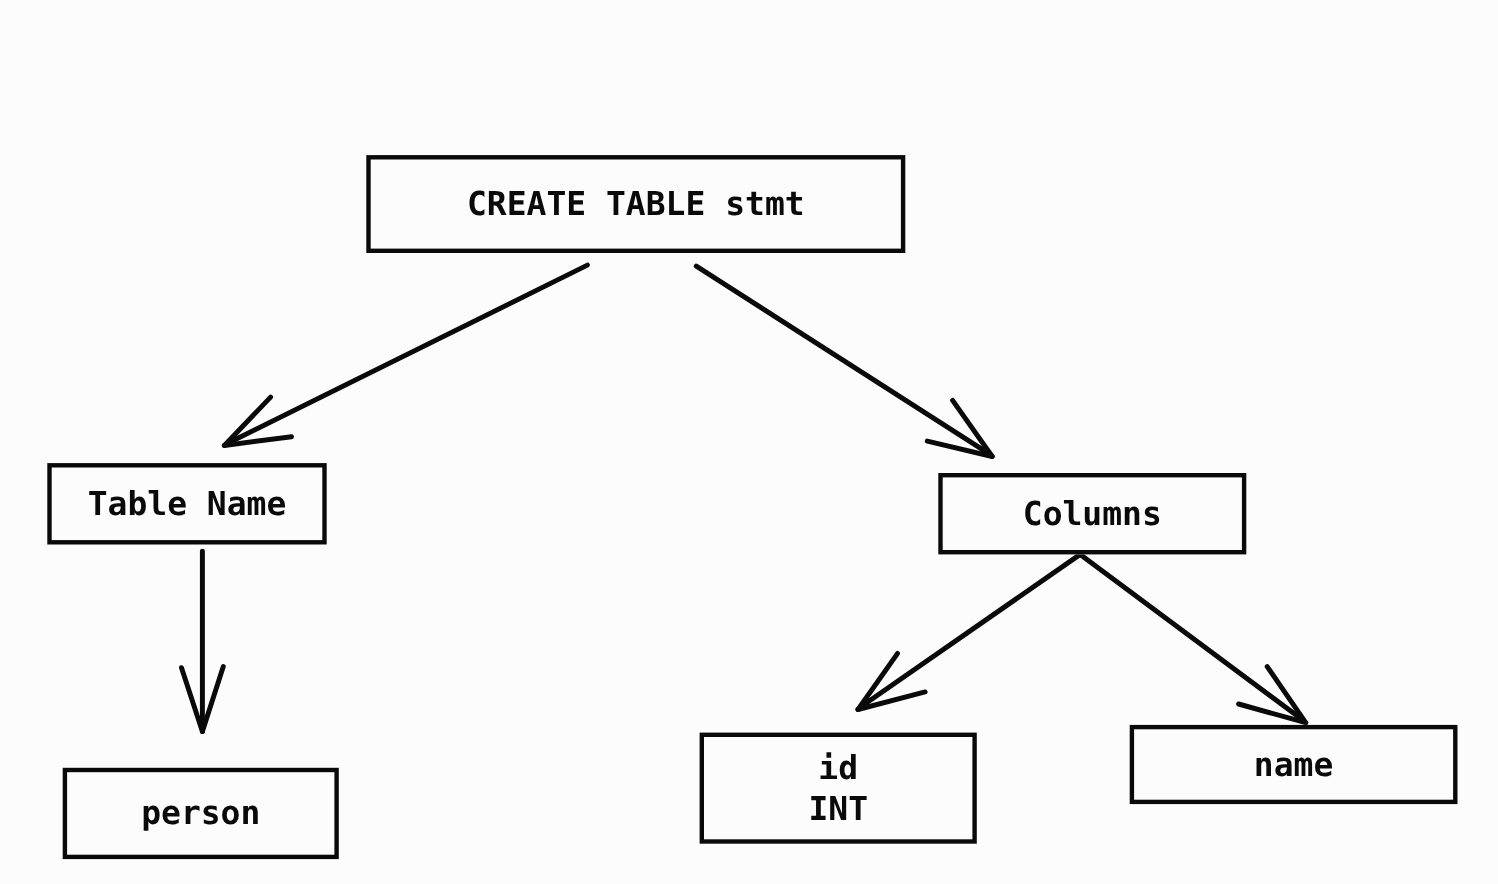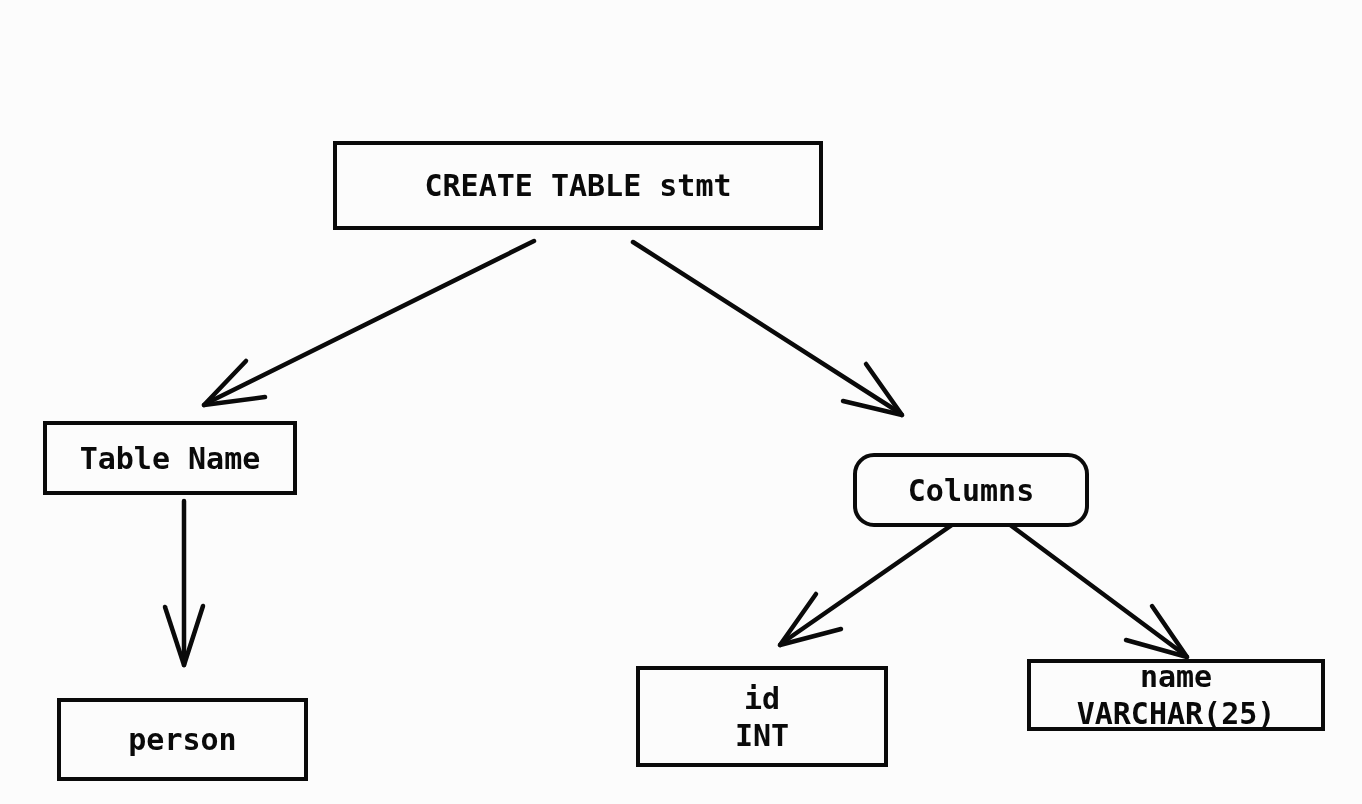--- a/index.html
+++ b/index.html
@@ -48,21 +48,21 @@
     align-items: center;
     justify-content: center;
     font-size: 30px;
     font-weight: bold;
     line-height: 37px;
     text-align: right;
     white-space: pre;
   }
   .node-stmt      { left: 333px;  top: 141px; width: 490px; height: 89px;  }
   .node-tablename { left: 43px;   top: 421px; width: 254px; height: 74px;  }
-  .node-columns   { left: 853px;  top: 453px; width: 236px; height: 74px; border-radius: 21px;  }
+  .node-columns   { left: 853px;  top: 430px; width: 280px; height: 74px;  }
   .node-person    { left: 57px;   top: 698px; width: 251px; height: 83px;  }
   .node-id        { left: 636px;  top: 666px; width: 252px; height: 101px; }
   .node-name      { left: 1027px; top: 659px; width: 298px; height: 72px; }
 </style>
 </head>
 <body>
 
 <div class="canvas">
 
 
@@ -110,16 +110,15 @@
     <span>person</span>
   </div>
 
   <div class="node node-id">
     <span>id</span>
     <span>INT</span>
   </div>
 
   <div class="node node-name">
     <span>name</span>
-    <span>VARCHAR(25)</span>
   </div>
 
 </div>
 
 </body></html>

